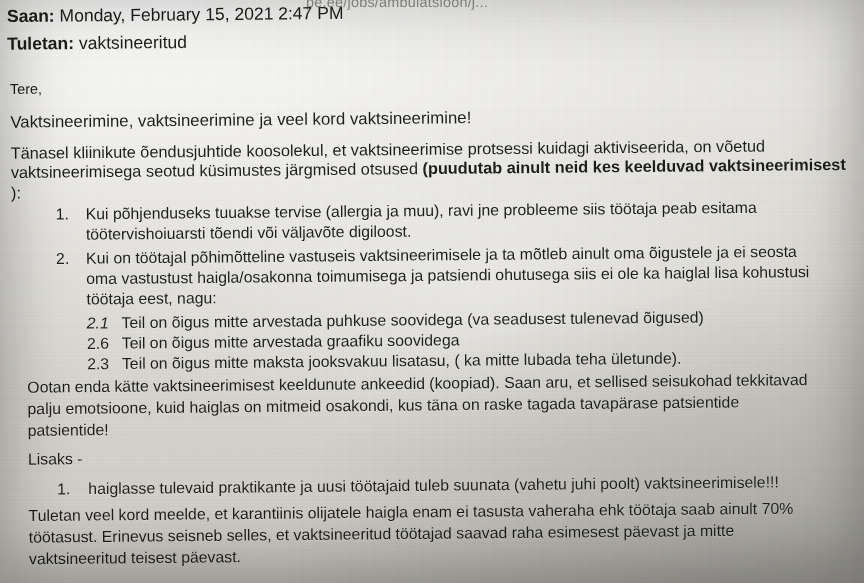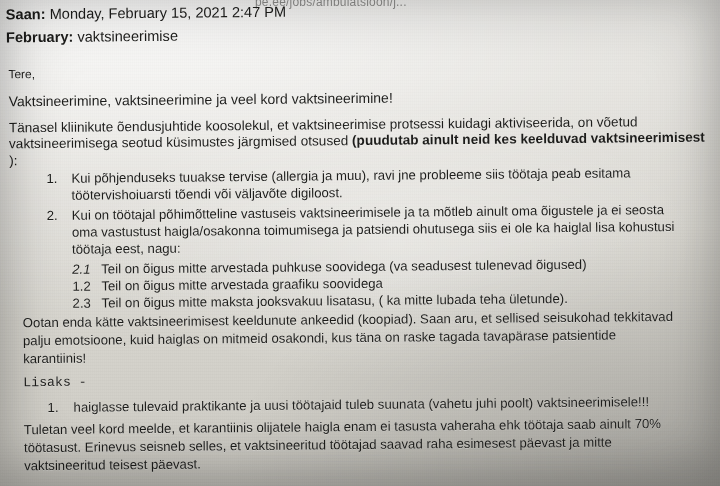--- a/index.html
+++ b/index.html
@@ -90,22 +90,22 @@
     <span>pe.ee/jobs/ambulatsioon/j...</span>
   </div>
 
   <div id="content">
 
     <div class="line hdr" style="left:8px; top:4px;">
       <span class="b">Saan:</span>
       <span>Monday, February 15, 2021 2:47 PM</span>
     </div>
     <div class="line hdr" style="left:8px; top:27px;">
-      <span class="b">February:</span>
-      <span>vaktsineerimise</span>
+      <span class="b">Tuletan:</span>
+      <span>vaktsineeritud</span>
     </div>
 
     <div class="line" style="left:10px; top:64px; font-size:12px;">Tere,</div>
     <div class="line" style="left:10px; top:91px; font-size:14px;">Vaktsineerimine, vaktsineerimine ja veel kord vaktsineerimine!</div>
 
     <div class="line" style="left:10px; top:117px; font-size:13.6px;">Tänasel kliinikute õendusjuhtide koosolekul, et vaktsineerimise protsessi kuidagi aktiviseerida, on võetud</div>
     <div class="line" style="left:10px; top:133px; font-size:13.6px;">
       <span>vaktsineerimisega seotud küsimustes järgmised otsused </span><span class="b">(puudutab ainult neid kes keelduvad vaktsineerimisest</span>
     </div>
     <div class="line" style="left:10px; top:150px; font-size:13.6px;">):</div>
@@ -115,31 +115,31 @@
     <div class="line" style="left:72px; top:185px;">töötervishoiuarsti tõendi või väljavõte digiloost.</div>
 
     <div class="line" style="left:47px; top:205px;">2.</div>
     <div class="line" style="left:72px; top:205px;">Kui on töötajal põhimõtteline vastuseis vaktsineerimisele ja ta mõtleb ainult oma õigustele ja ei  seosta</div>
     <div class="line" style="left:72px; top:222px;">oma vastustust haigla/osakonna toimumisega ja patsiendi ohutusega siis ei ole ka haiglal lisa  kohustusi</div>
     <div class="line" style="left:72px; top:239px;">töötaja eest, nagu:</div>
 
     <div class="line" style="left:72px; top:259px;font-style:italic;">2.1</div>
     <div class="line" style="left:101px; top:259px;">Teil on õigus mitte arvestada puhkuse soovidega (va seadusest tulenevad õigused)</div>
 
-    <div class="line" style="left:72px; top:276px;">1.2</div>
+    <div class="line" style="left:72px; top:276px;">2.6</div>
     <div class="line" style="left:101px; top:276px;">Teil on õigus mitte arvestada graafiku soovidega</div>
 
     <div class="line" style="left:72px; top:293px;">2.3</div>
     <div class="line" style="left:101px; top:293px;">Teil on õigus mitte maksta jooksvakuu lisatasu, ( ka mitte lubada teha ületunde).</div>
 
     <div class="line" style="left:22px; top:312px;">Ootan enda kätte vaktsineerimisest keeldunute  ankeedid (koopiad). Saan aru, et sellised seisukohad tekkitavad</div>
     <div class="line" style="left:22px; top:330px;">palju emotsioone, kuid haiglas on mitmeid osakondi, kus täna on raske tagada tavapärase patsientide</div>
-    <div class="line" style="left:22px; top:348px;">karantiinis!</div>
+    <div class="line" style="left:22px; top:348px;">patsientide!</div>
 
-    <div class="line" style="left:22px; top:372px;font-family:Liberation Mono, monospace;">Lisaks -</div>
+    <div class="line" style="left:22px; top:372px;">Lisaks -</div>
     <div class="line" style="left:46px; top:397px;">1.</div>
     <div class="line" style="left:72px; top:397px;">haiglasse tulevaid praktikante ja uusi töötajaid tuleb suunata (vahetu juhi poolt) vaktsineerimisele!!!</div>
 
     <div class="line" style="left:22px; top:419px;">Tuletan veel kord meelde, et karantiinis olijatele haigla enam ei tasusta vaheraha ehk töötaja saab ainult 70%</div>
     <div class="line" style="left:22px; top:437px;">töötasust. Erinevus seisneb selles, et vaktsineeritud töötajad saavad raha esimesest päevast ja mitte</div>
     <div class="line" style="left:22px; top:455px;">vaktsineeritud teisest päevast.</div>
 
   </div>
 
   <div id="grain"></div>

